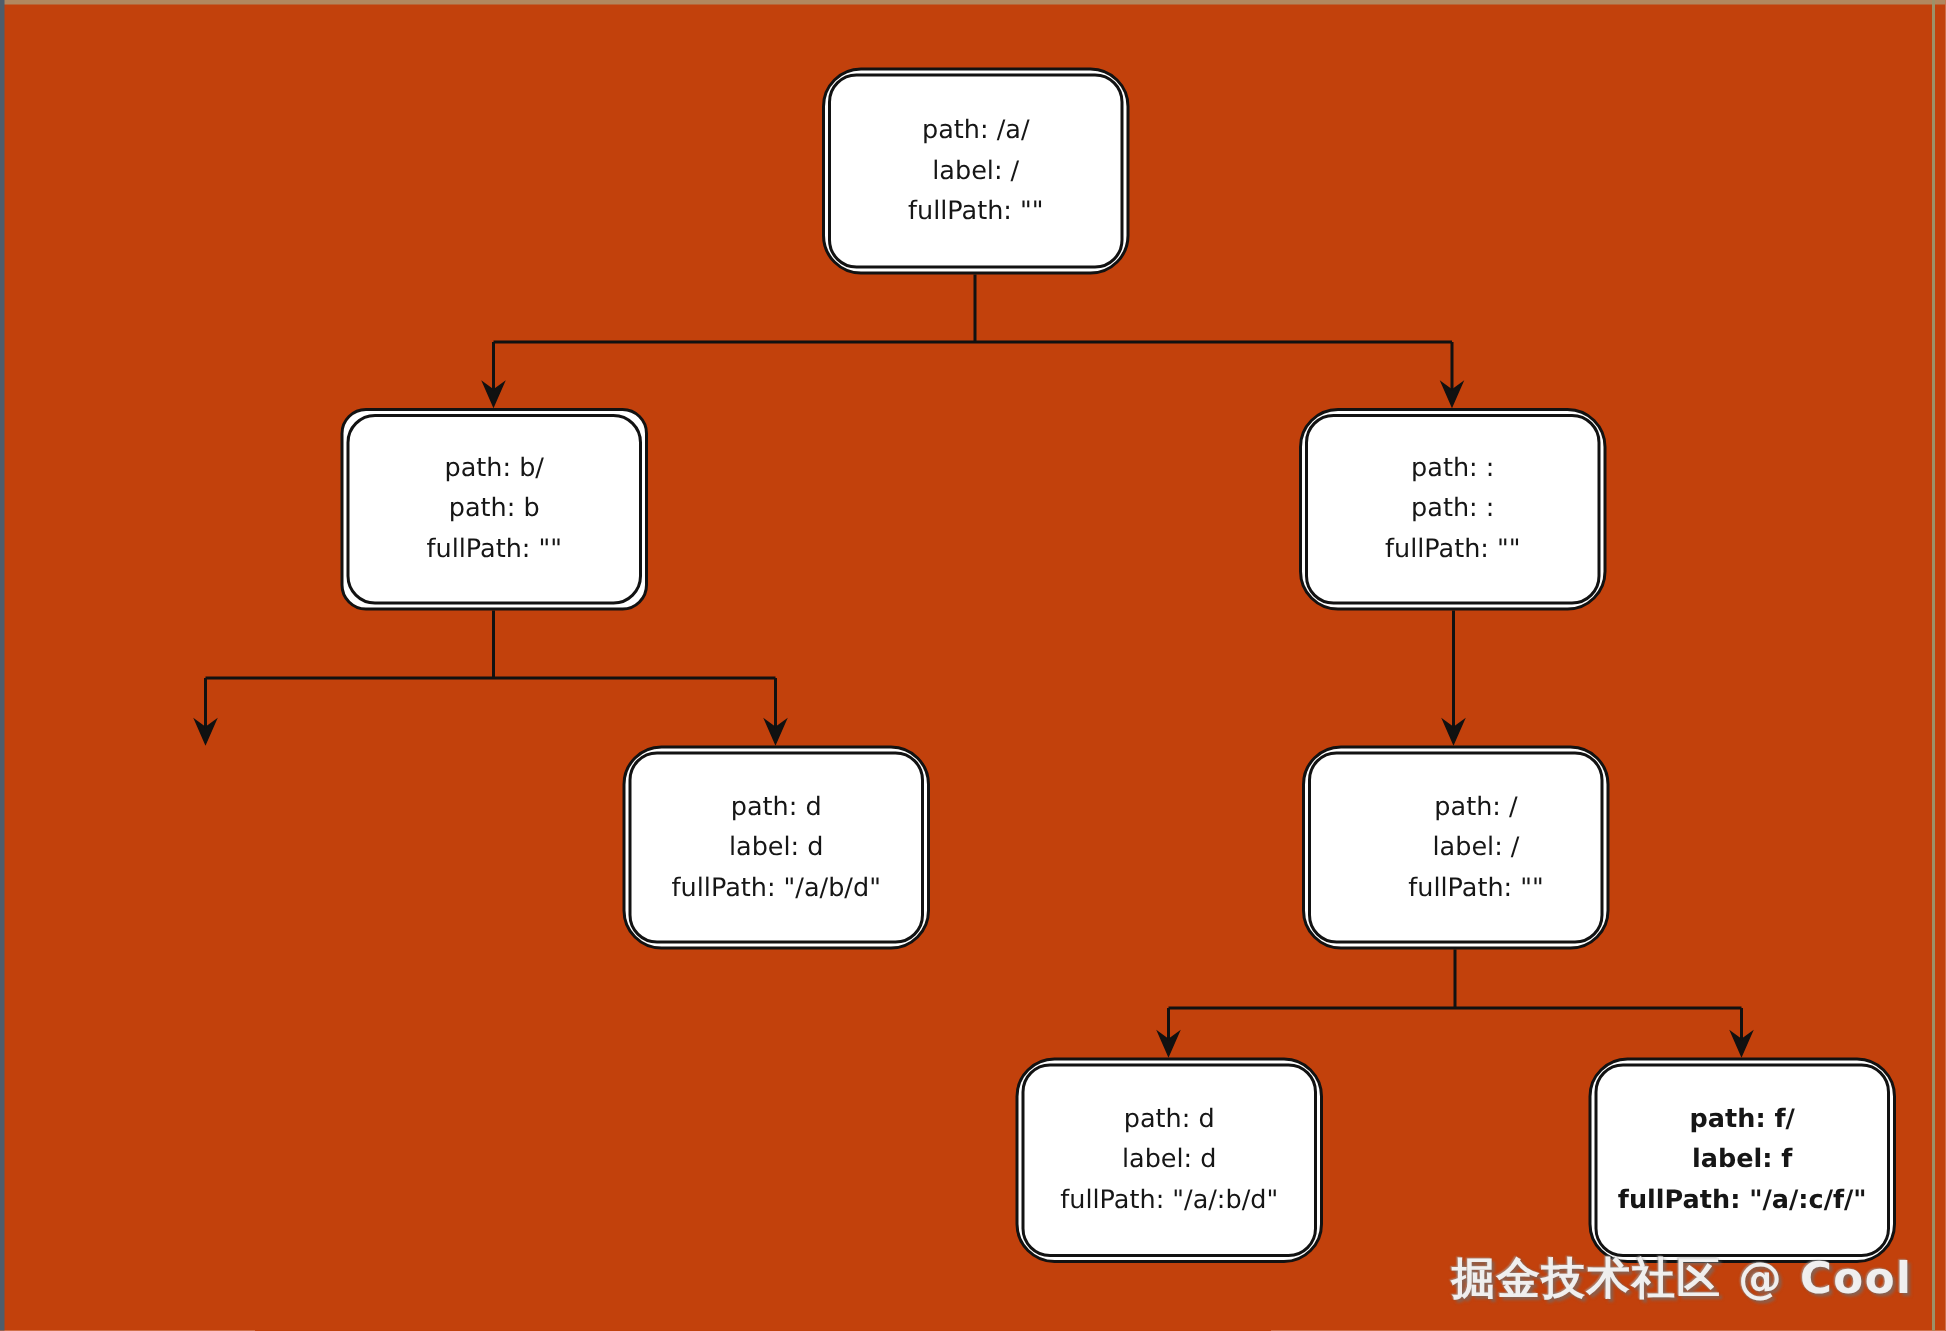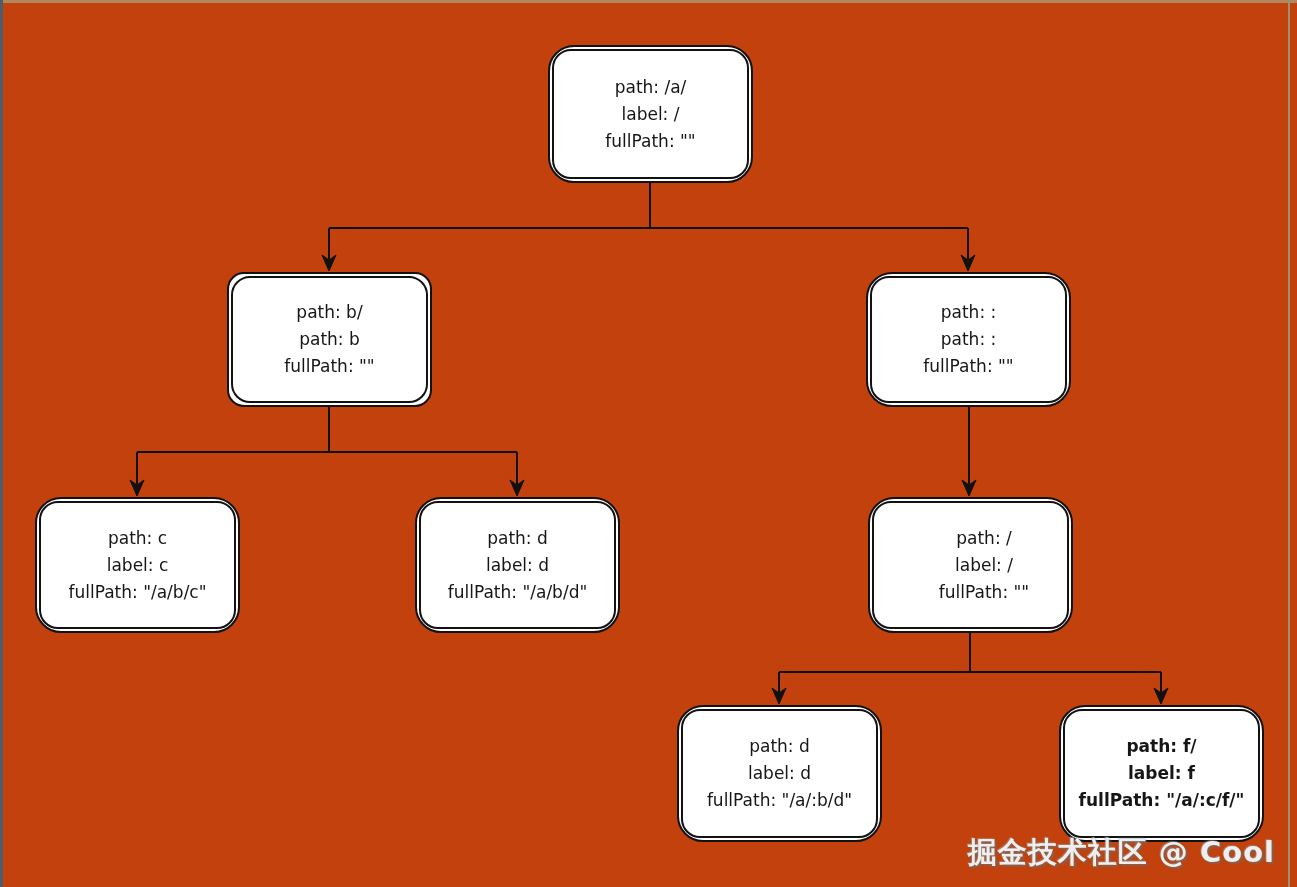--- a/index.html
+++ b/index.html
@@ -135,25 +135,20 @@
     <div class="node-line">path: b</div>
     <div class="node-line">fullPath: ""</div>
   </div>
 
   <div class="node n-colon">
     <div class="node-line">path: :</div>
     <div class="node-line">path: :</div>
     <div class="node-line">fullPath: ""</div>
   </div>
 
-  <div class="node n-c">
-    <div class="node-line">path: c</div>
-    <div class="node-line">label: c</div>
-    <div class="node-line">fullPath: "/a/b/c"</div>
-  </div>
 
   <div class="node n-d1">
     <div class="node-line">path: d</div>
     <div class="node-line">label: d</div>
     <div class="node-line">fullPath: "/a/b/d"</div>
   </div>
 
   <div class="node n-slash">
     <div class="node-line">path: /</div>
     <div class="node-line">label: /</div>

